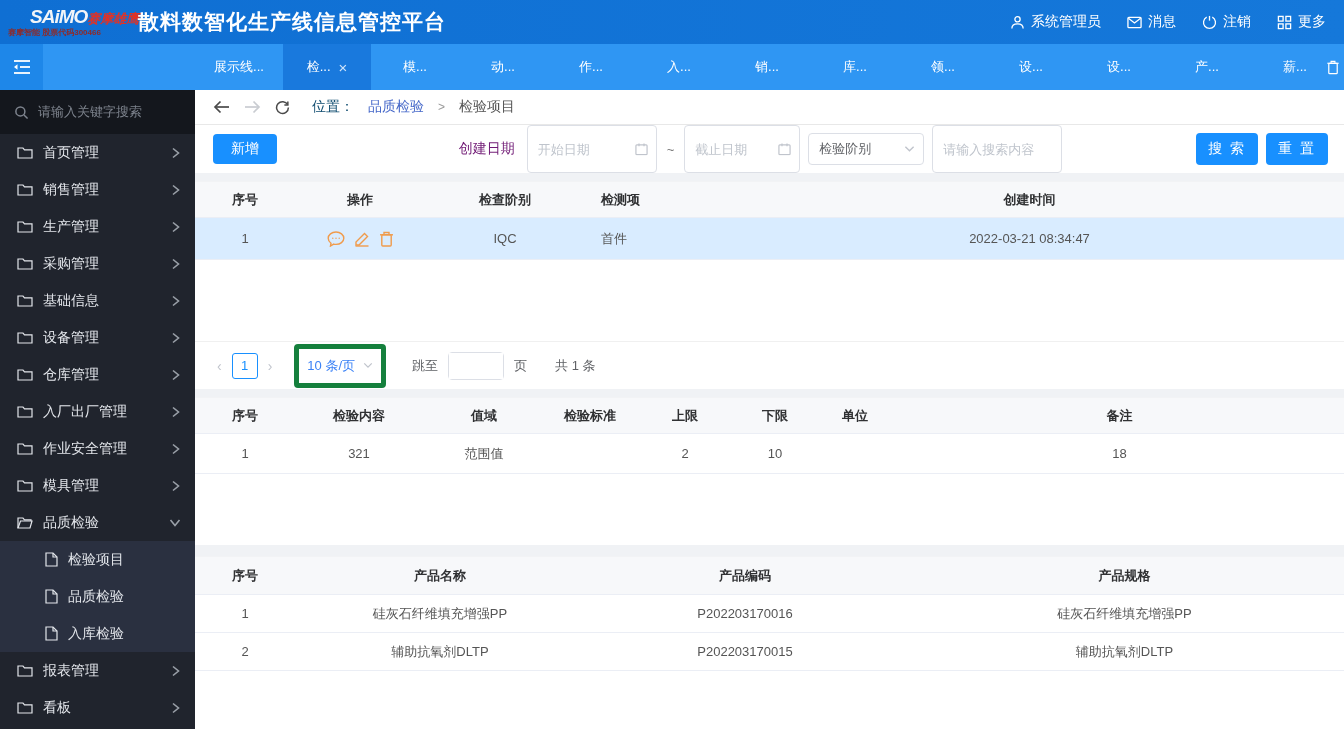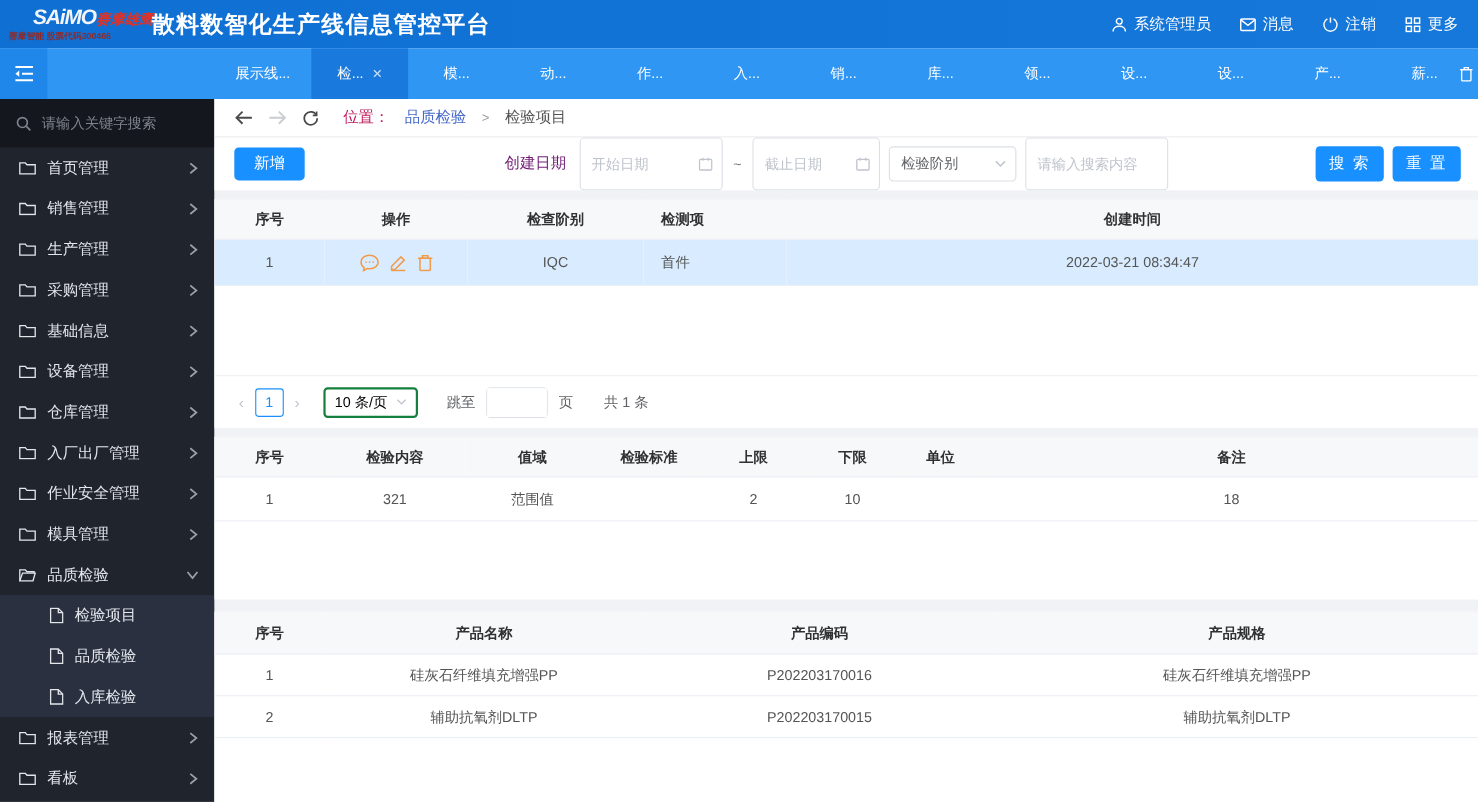--- a/index.html
+++ b/index.html
@@ -39,21 +39,21 @@
   .mi .chev { color:#9aa0a8; }
   .mi svg { flex:none; }
   .submenu { background:#2a3040; }
   .smi { height:37px; display:flex; align-items:center; gap:10px; padding-left:45px; cursor:pointer; font-size:14px; }
 
   .main { flex:1; display:flex; flex-direction:column; background:#f0f2f5; min-width:0; }
 
   
   .crumb { height:35px; background:#fff; border-bottom:1px solid #e8e8e8; display:flex; align-items:center; gap:14px; padding:0 0 0 18px; font-size:14px; color:#333; flex:none; }
   .nav-ic { cursor:pointer; display:flex; align-items:center; }
-  .crumb .loc { margin-left:8px; color:#be185d; }
+  .crumb .loc { margin-left:8px; color:#0c4a6e; }
   .crumb .link { color:#4668c9; cursor:pointer; }
   .crumb .sep { color:#999; font-size:12px; }
   .crumb .cur { color:#555; }
 
   
   .toolbar { height:48px; background:#fff; display:flex; align-items:center; padding:0 16px 0 18px; flex:none; }
   .btn { background:#1890ff; color:#fff; border:none; border-radius:4px; font-size:14px; height:30px; padding:0 18px; cursor:pointer; font-family:inherit; }
   .tb-right { margin-left:auto; display:flex; align-items:center; gap:8px; }
   .tb-label { color:#701a75; font-size:14px; margin-right:4px; white-space:nowrap; }
   .inp { position:relative; height:48px; border:1px solid #dcdfe6; border-radius:4px; background:#fff; display:flex; align-items:center; }
@@ -78,21 +78,21 @@
   .t-left { text-align:left; padding-left:16px; }
   tr.sel td { background:#d9ecff; height:42px; }
   .ops { display:flex; align-items:center; justify-content:center; gap:9px; color:#f09b4c; }
   .ops span { display:flex; cursor:pointer; }
   .t3 td { height:38px; } .t3 th { height:38px; }
 
   
   .pager { height:48px; background:#fff; border-top:1px solid #f0f0f0; display:flex; align-items:center; gap:10px; padding-left:22px; font-size:13px; color:#606266; flex:none; }
   .pg-ar { color:#c0c4cc; font-size:14px; cursor:pointer; }
   .pg-num { width:26px; height:26px; border:1px solid #1890ff; color:#1890ff; border-radius:3px; display:flex; align-items:center; justify-content:center; font-size:13px; cursor:pointer; background:#fff; }
-  .pg-size { height:28px; border:2px solid #15803d; border-radius:4px; display:flex; align-items:center; gap:8px; padding:0 8px; color:#000000; cursor:pointer; }
+  .pg-size { height:44px; border:5px solid #15803d; border-radius:4px; display:flex; align-items:center; gap:8px; padding:0 8px; color:#3b82f6; cursor:pointer; }
   .pg-size .cv { color:#c0c4cc; }
   .pg-jump { width:56px; height:28px; border:1px solid #dcdfe6; border-radius:4px; }
   .pg-jump input { width:100%; height:100%; border:none; outline:none; text-align:center; font-family:inherit; }
 </style>
 </head>
 <body>
 
 <div class="app">
 
   <div class="hdr">

